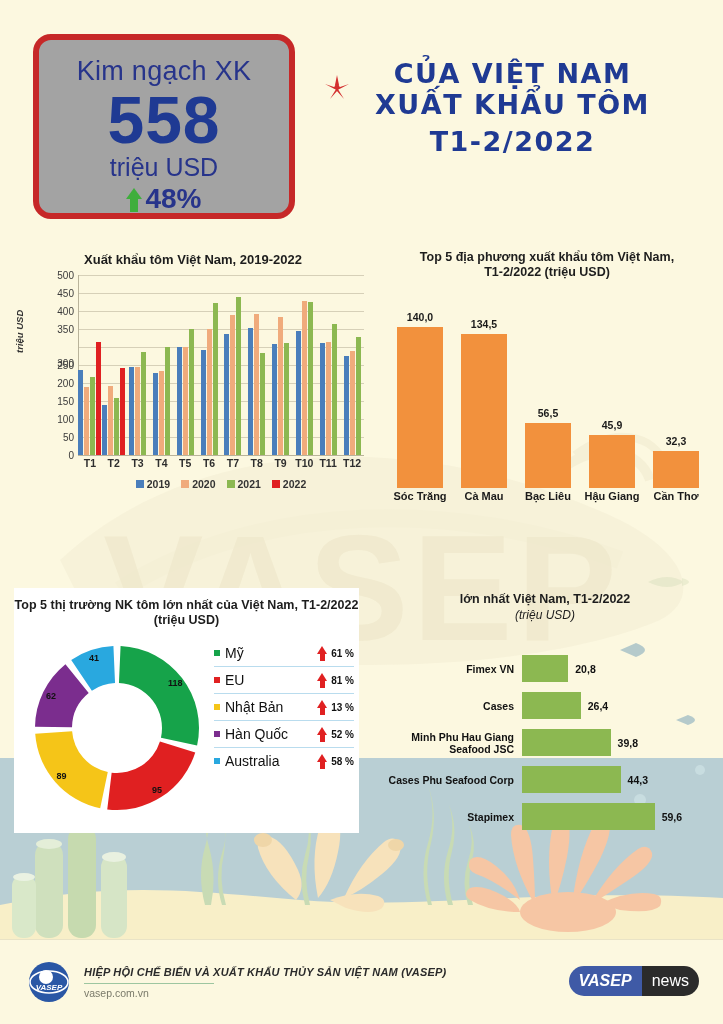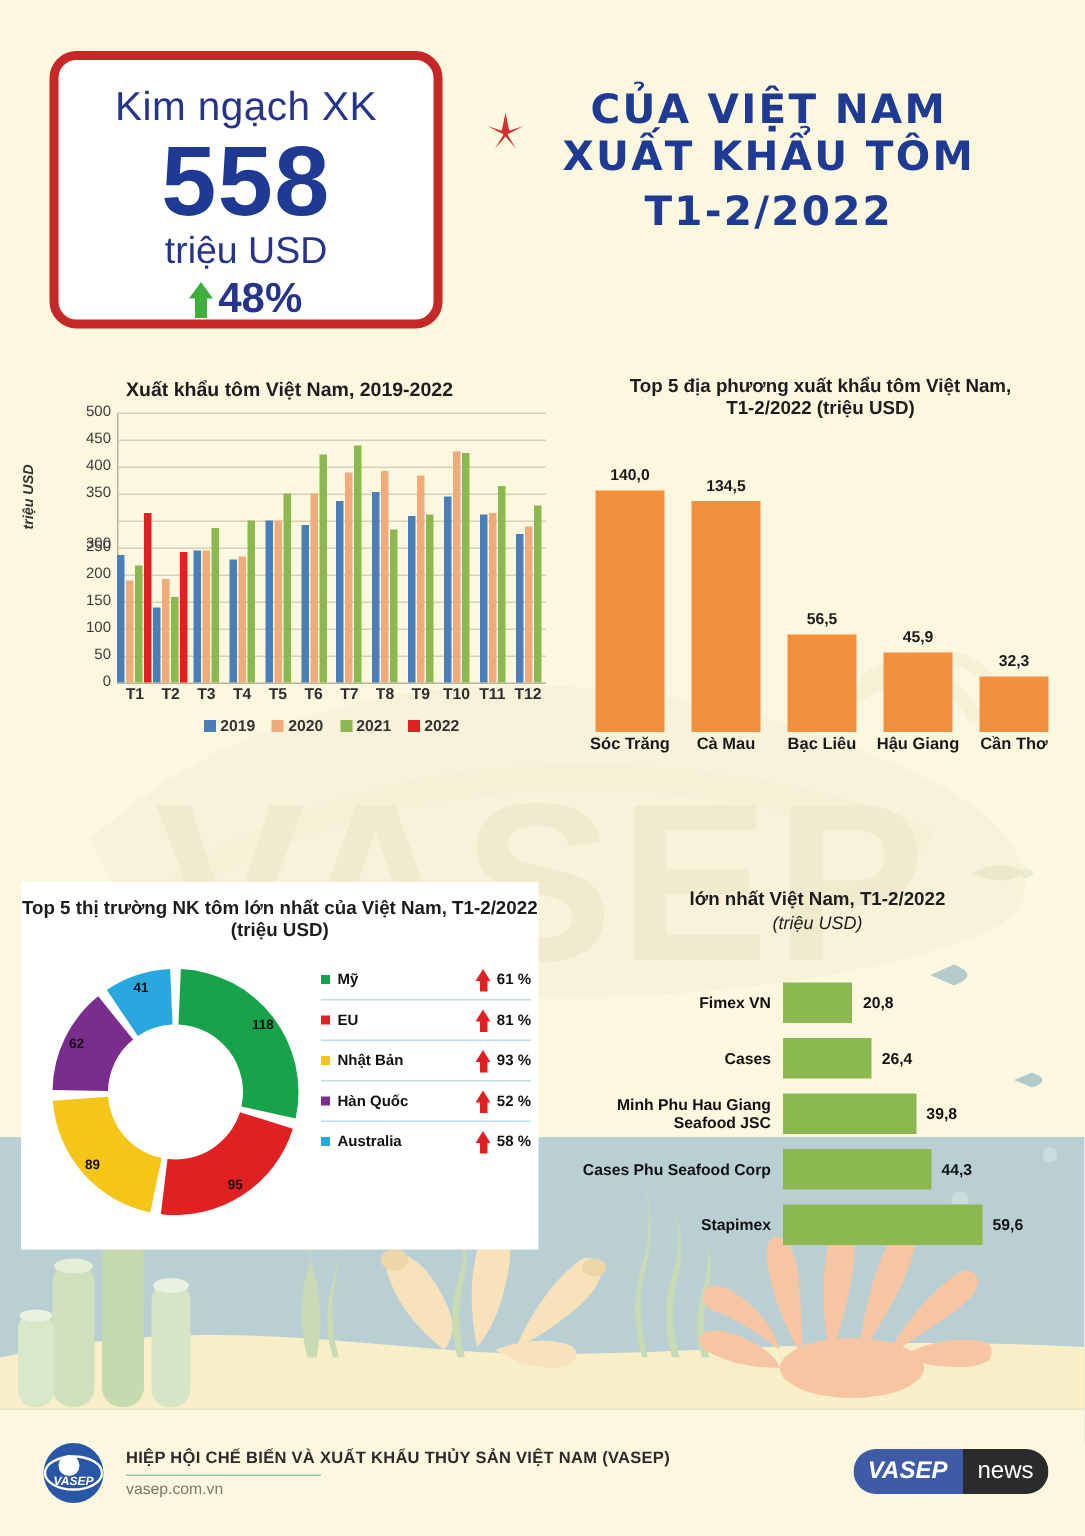--- a/index.html
+++ b/index.html
@@ -8,21 +8,21 @@
     background:#fcf8e0;
     font-family:"Liberation Sans", sans-serif;
   }
   
   #bg{position:absolute;inset:0;z-index:0;}
 
   
   #header{position:absolute;left:0;top:0;width:723px;height:238px;z-index:5;}
   #kpi-card{
     position:absolute;left:33px;top:34px;width:262px;height:185px;
-    border:6px solid #c62828;border-radius:18px;background:#ffffff;
+    border:6px solid #c62828;border-radius:18px;background:#a3a3a3;
     box-sizing:border-box;text-align:center;
   }
   #kpi-label{font-size:27px;color:#27348b;margin-top:16px;letter-spacing:.3px;}
   #kpi-value{font-size:66px;line-height:62px;font-weight:bold;color:#1f3a93;margin-top:2px;letter-spacing:1px;}
   #kpi-unit{font-size:25px;color:#27348b;margin-top:2px;}
   #kpi-growth{display:flex;align-items:center;justify-content:center;gap:3px;margin-top:1px;}
   .up-arrow-wrap{display:inline-block;width:16px;height:26px;position:relative;}
   .up-arrow-wrap i{position:absolute;left:4px;bottom:0;width:8px;height:14px;background:#3fae3c;}
   .up-arrow-wrap b{position:absolute;left:0;top:2px;width:0;height:0;
      border-left:8px solid transparent;border-right:8px solid transparent;border-bottom:11px solid #3fae3c;}
@@ -76,21 +76,21 @@
 
   
   #c3{left:14px;top:588px;width:345px;height:245px;background:#ffffff;}
   #c3-title{padding-top:10px;line-height:15px;}
   #donut-wrap{position:absolute;left:8px;top:45px;width:190px;height:190px;}
   #donut{position:absolute;left:0;top:0;}
   #c3-legend{position:absolute;left:200px;top:52px;width:140px;}
   .lg-row{display:flex;align-items:center;height:26px;border-bottom:1.5px solid #b9dcee;}
   .lg-row:last-child{border-bottom:none;}
   .lg-sq{width:6px;height:6px;margin-right:5px;flex:0 0 auto;}
-  .lg-name{font-size:10px;font-weight:bold;color:#111;flex:1;white-space:nowrap;}
+  .lg-name{font-size:14px;font-weight:normal;color:#111;flex:1;white-space:nowrap;}
   .lg-arrow{width:11px;height:15px;position:relative;margin-right:3px;flex:0 0 auto;}
   .lg-arrow i{position:absolute;left:3px;bottom:0;width:5px;height:8px;background:#e02021;}
   .lg-arrow b{position:absolute;left:0;top:0;width:0;height:0;
      border-left:5.5px solid transparent;border-right:5.5px solid transparent;border-bottom:8px solid #e02021;}
   .lg-pct{font-size:10px;font-weight:bold;color:#111;white-space:nowrap;}
 
   
   #c4{left:372px;top:592px;width:346px;height:250px;}
   #c4-title{line-height:15px;}
   #c4-sub{margin-top:1px;}
@@ -98,21 +98,21 @@
   .crow{display:flex;align-items:center;height:37px;}
   .cname{width:150px;text-align:right;padding-right:8px;font-size:10.5px;font-weight:bold;
      color:#111;line-height:12px;box-sizing:border-box;}
   .cbar{height:27px;background:#8cb851;}
   .cval{font-size:10.5px;font-weight:bold;color:#111;margin-left:7px;white-space:nowrap;}
 
   
   #footer{position:absolute;left:0;bottom:0;width:723px;height:84px;background:#fcf8e0;z-index:6;
      border-top:1px solid #e9e3c6;}
   #logo{position:absolute;left:28px;top:21px;width:42px;height:42px;}
-  #foot-name{position:absolute;left:84px;top:26px;font-size:11px;font-weight:bold;color:#2b2b2b;letter-spacing:.2px;}
+  #foot-name{position:absolute;left:84px;top:26px;font-size:11px;font-weight:bold;color:#2b2b2b;letter-spacing:.2px;font-style:italic;}
   #foot-rule{position:absolute;left:84px;top:43px;width:130px;height:1px;background:#9dc6a0;}
   #foot-url{position:absolute;left:84px;top:47px;font-size:10.5px;color:#7a7a6a;}
   #vasep-news{position:absolute;right:24px;top:26px;height:30px;display:flex;border-radius:15px;overflow:hidden;}
   #vn-a{background:#3f5aa6;color:#fff;font-weight:bold;font-size:16px;padding:0 10px;display:flex;align-items:center;font-style:italic;}
   #vn-b{background:#2b2b2b;color:#fff;font-size:16px;padding:0 10px;display:flex;align-items:center;}
 </style>
 </head>
 <body>
 
 <div id="bg">
@@ -431,21 +431,21 @@
         </span>
         <span class="lg-pct">81 %</span>
       </div>
       <div class="lg-row">
         <span class="lg-sq" style="background:#f5c518"></span>
         <span class="lg-name">Nhật Bản</span>
         <span class="lg-arrow">
           <b></b>
           <i></i>
         </span>
-        <span class="lg-pct">93 %</span>
+        <span class="lg-pct">13 %</span>
       </div>
       <div class="lg-row">
         <span class="lg-sq" style="background:#7b2d8e"></span>
         <span class="lg-name">Hàn Quốc</span>
         <span class="lg-arrow">
           <b></b>
           <i></i>
         </span>
         <span class="lg-pct">52 %</span>
       </div>

